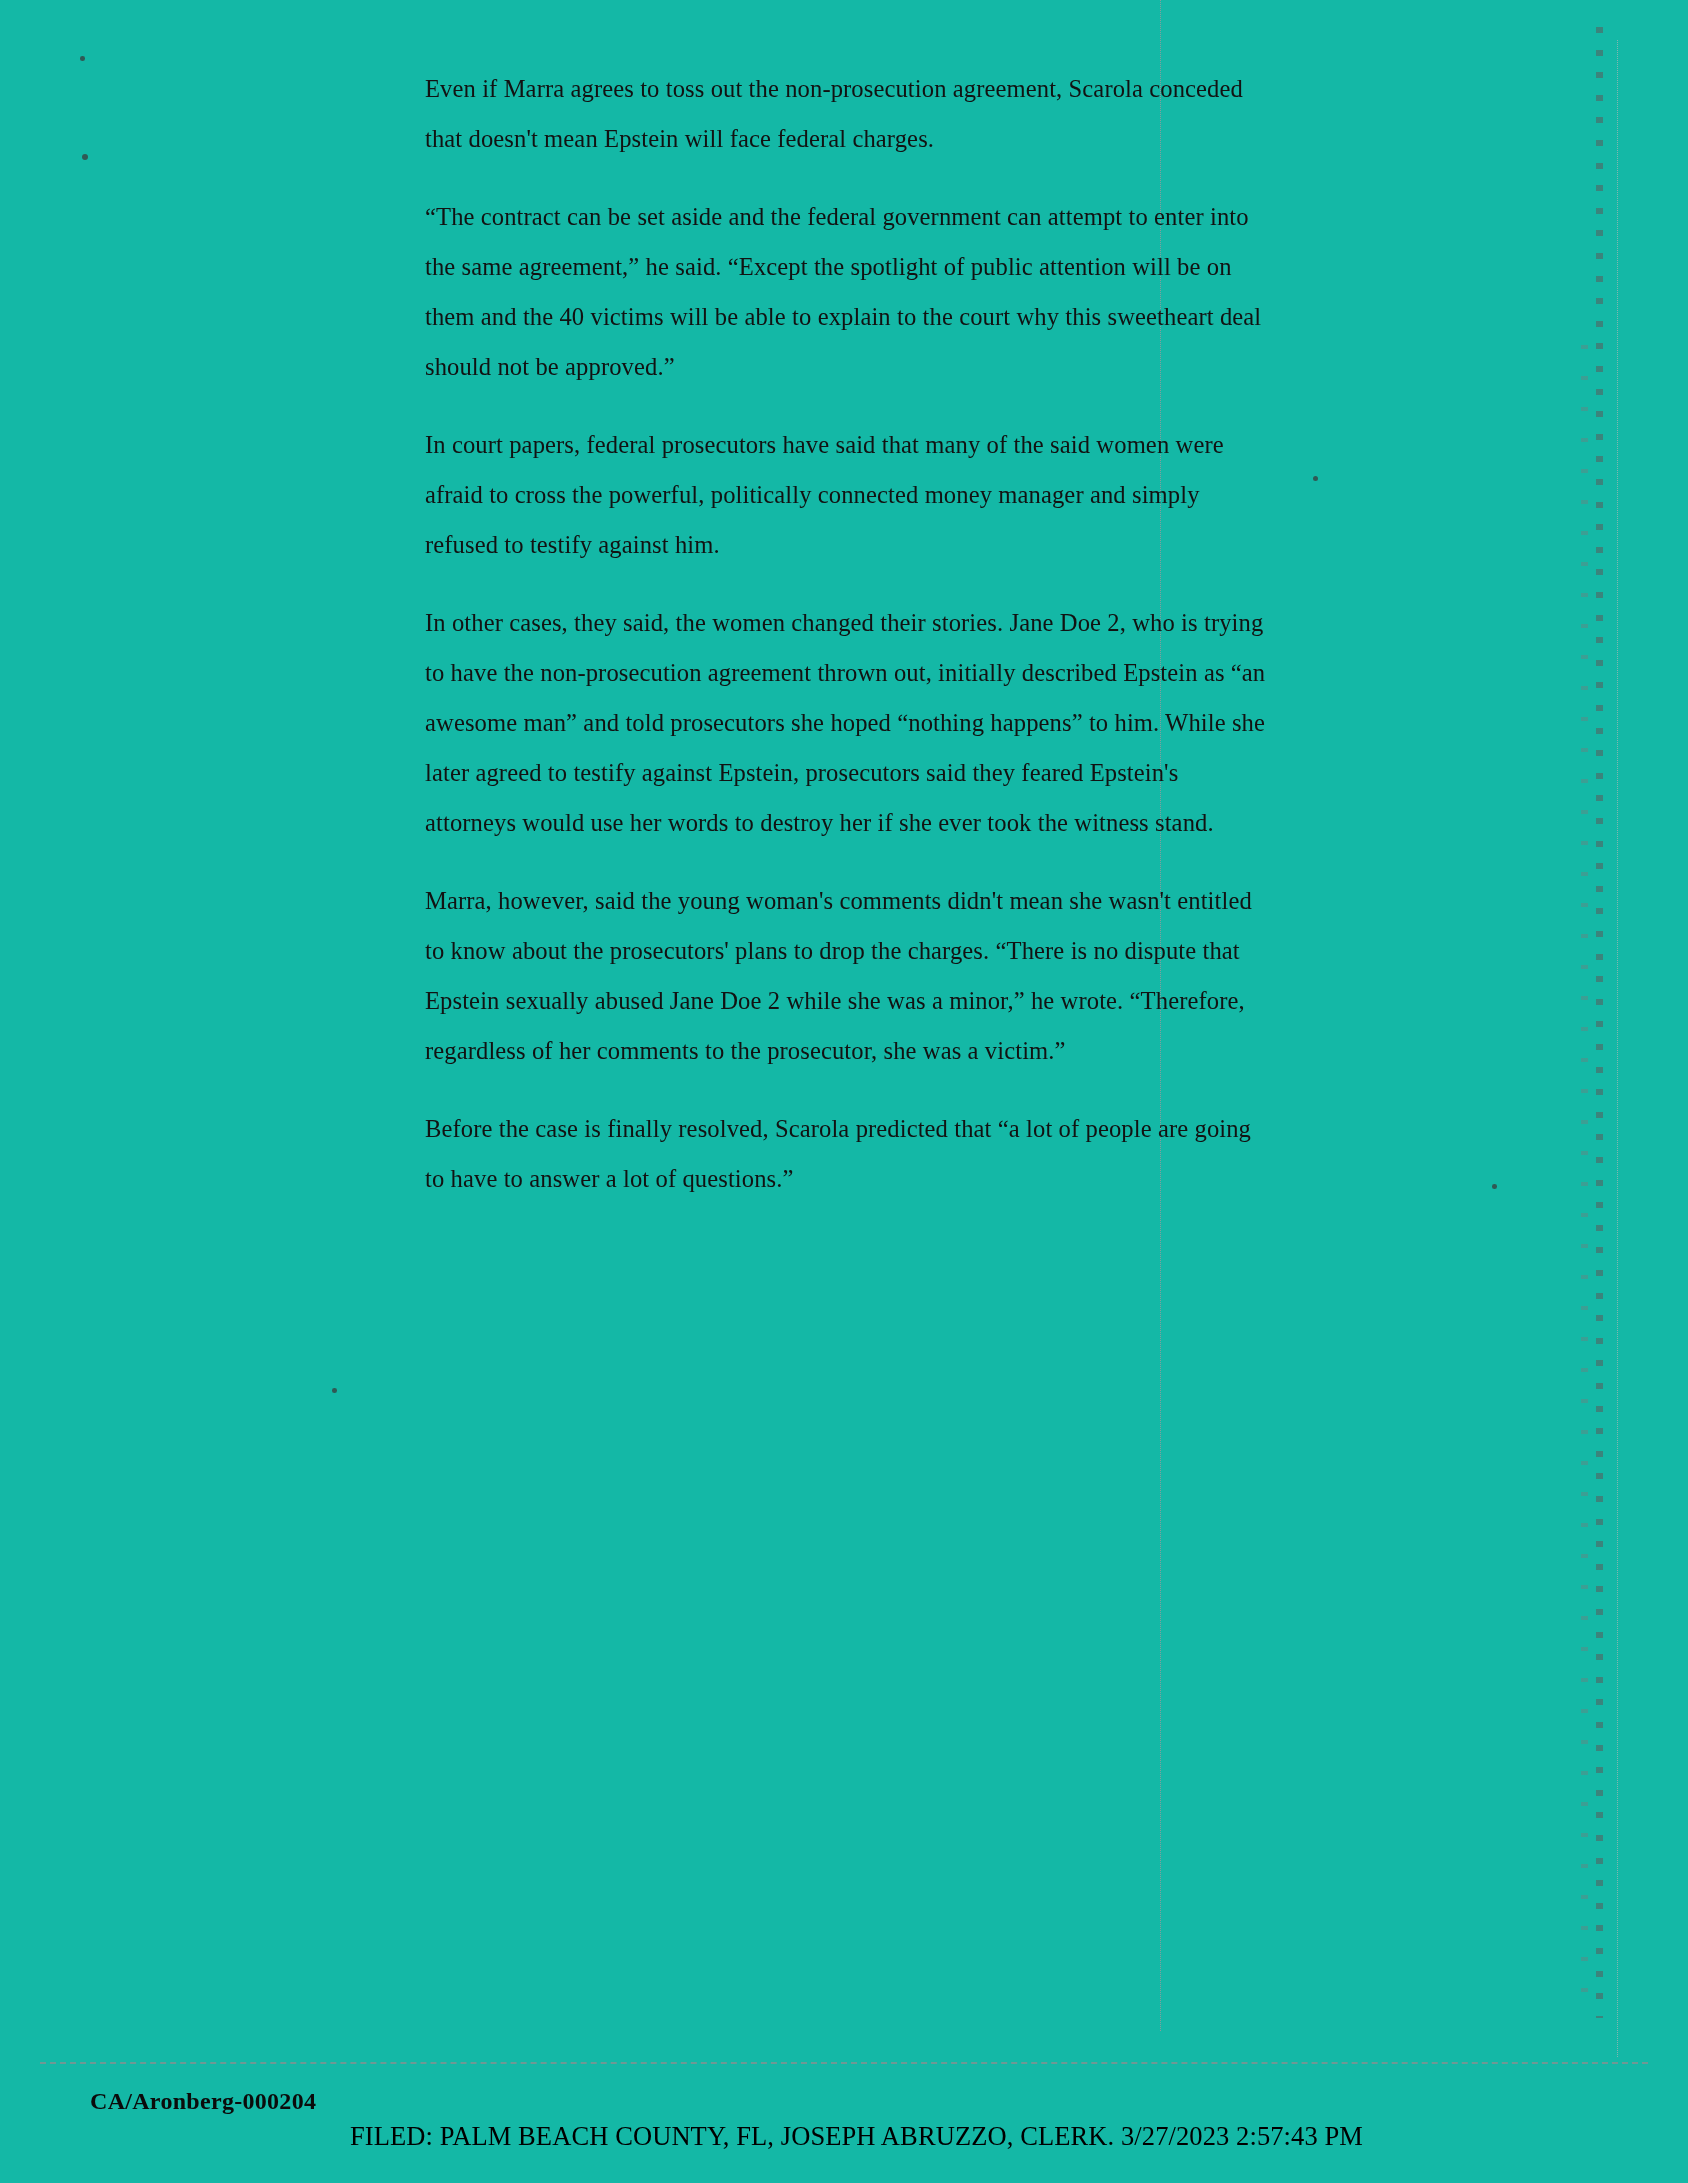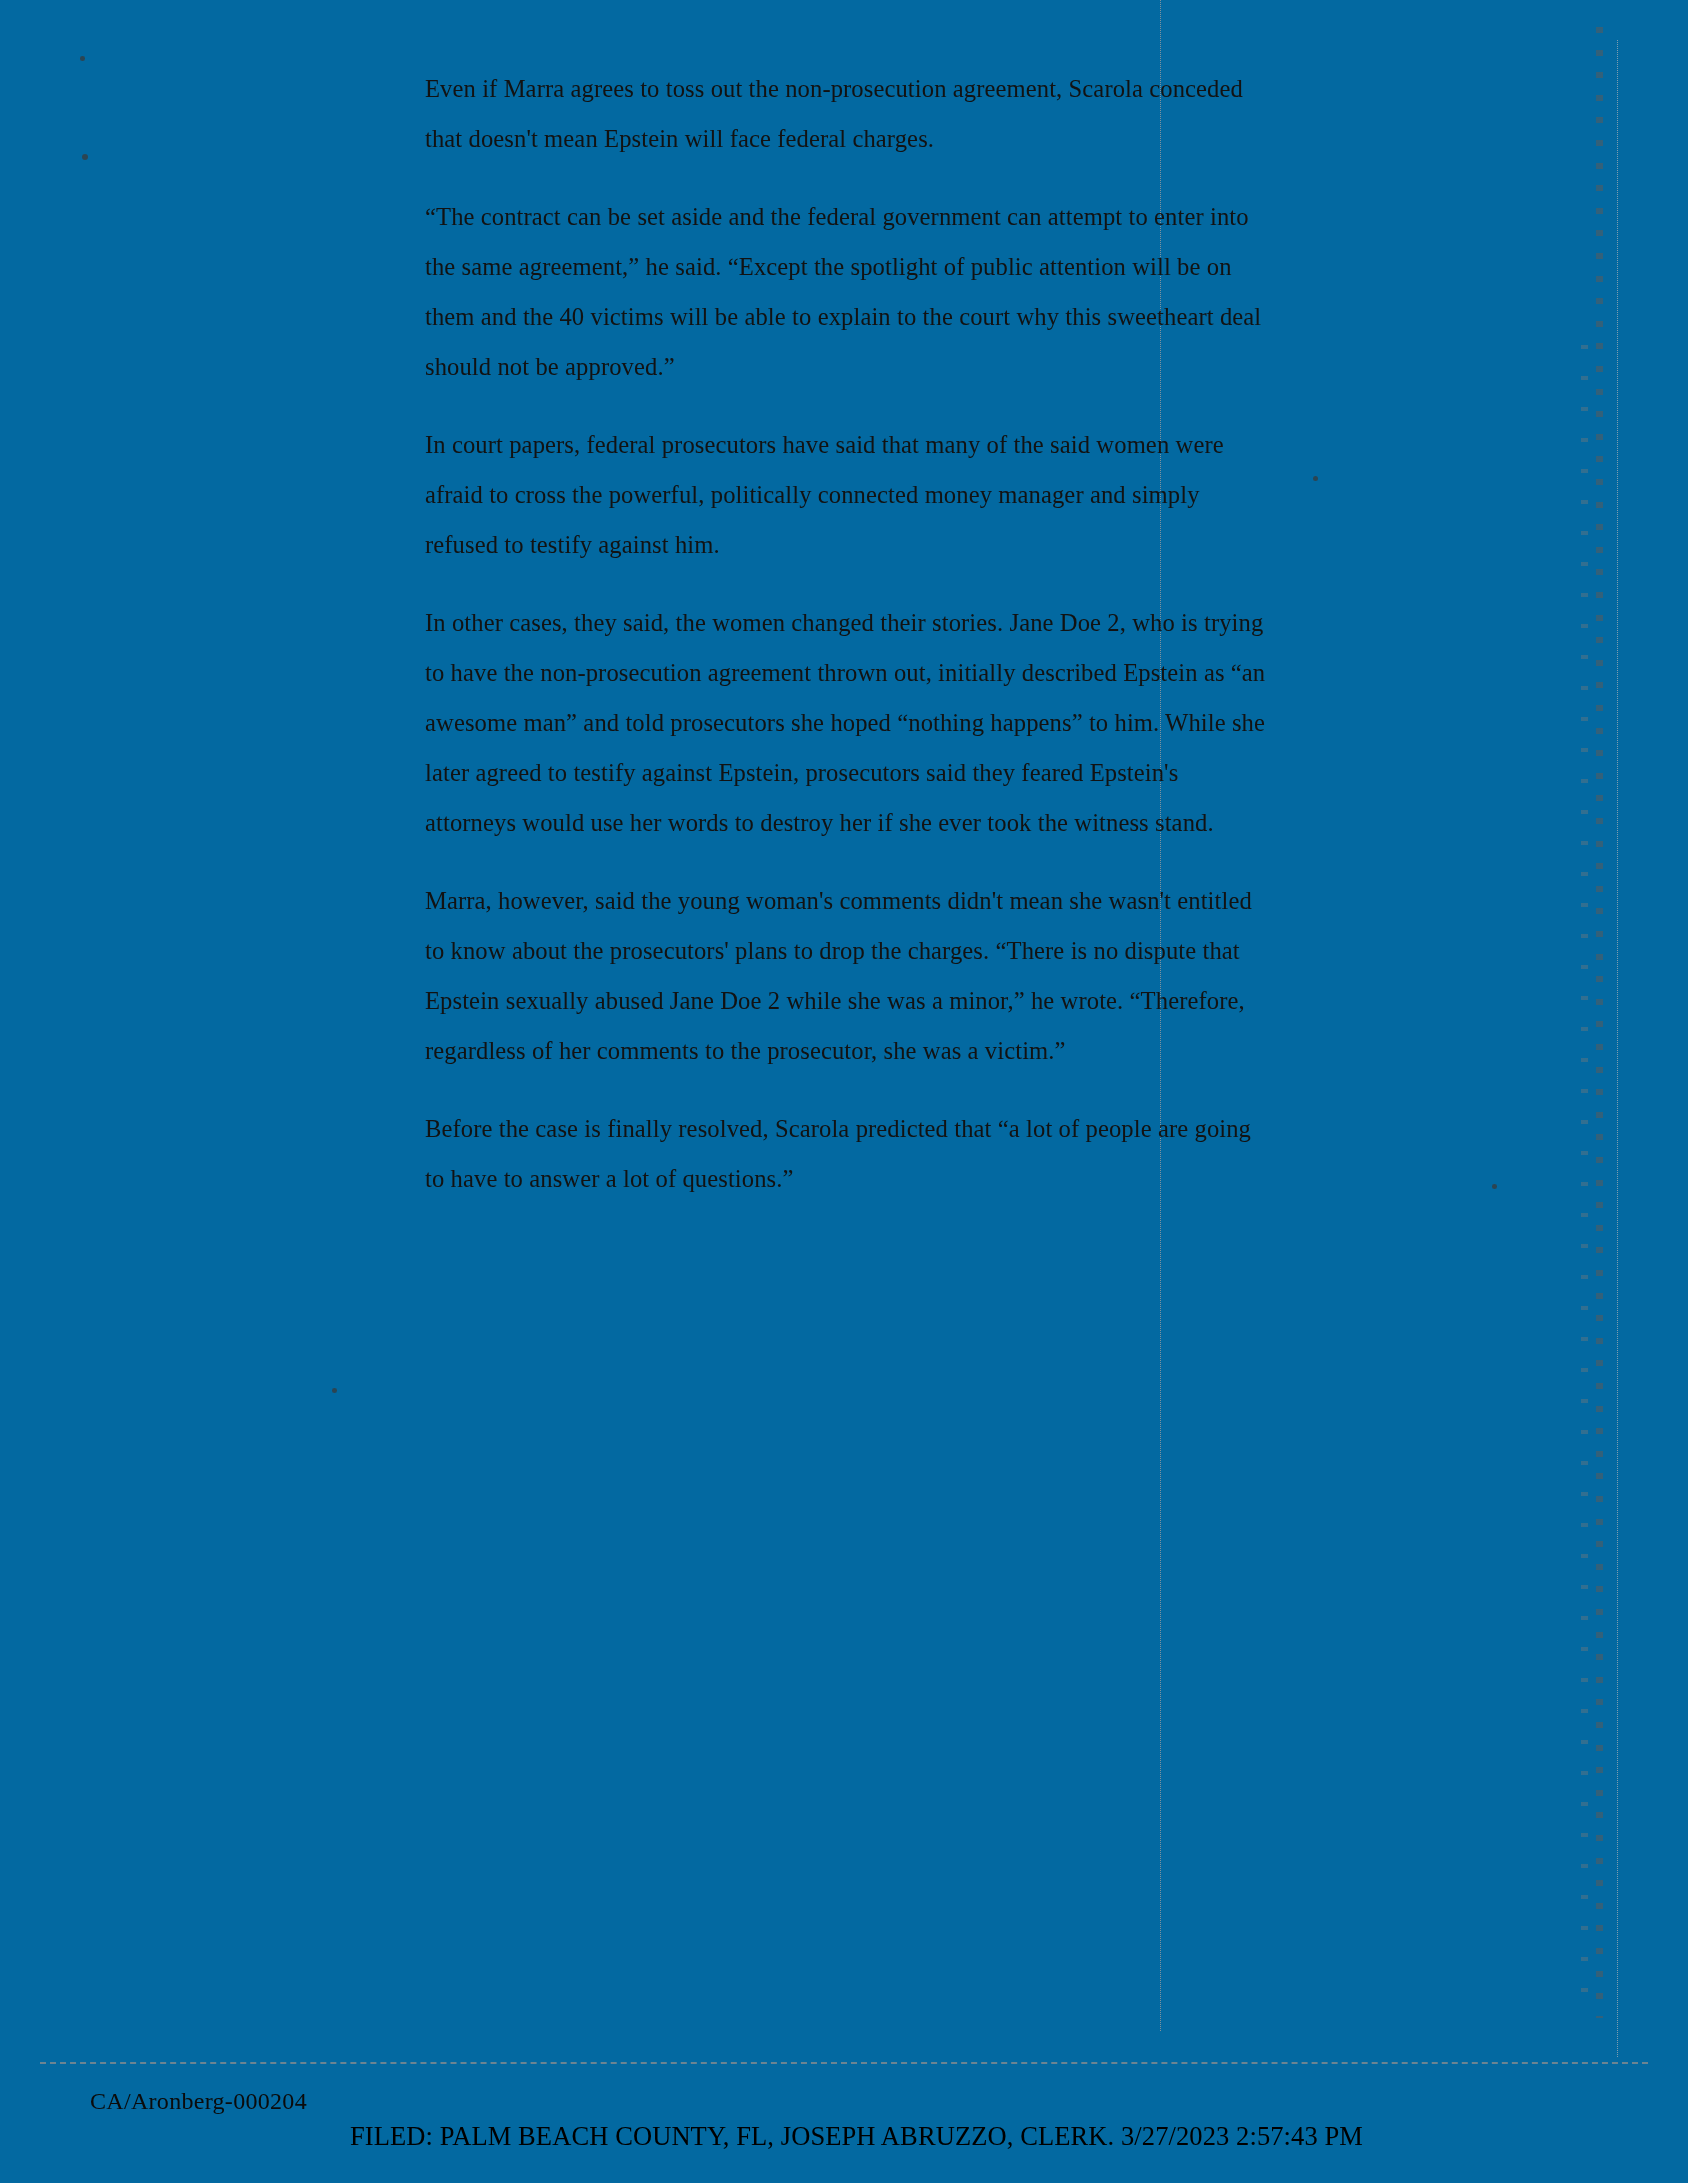--- a/index.html
+++ b/index.html
@@ -8,21 +8,21 @@
     background: #ffffff;
   }
   body {
     font-family: "Liberation Serif", serif;
     color: #101010;
   }
   .page {
     position: relative;
     width: 1688px;
     height: 2183px;
-    background: #0369a1;
+    background: #14b8a6;
     overflow: hidden;
   }
 
   
   .speck {
     position: absolute;
     background: #3a3a3a;
     border-radius: 50%;
     opacity: 0.75;
   }
@@ -95,20 +95,21 @@
   }
 
   .bates {
     position: absolute;
     left: 90px;
     top: 2088px;
     font-family: "Liberation Serif", serif;
     font-size: 24px;
     color: #0b0b0b;
     letter-spacing: 0.3px;
+    font-weight: bold;
   }
   .filed-stamp {
     position: absolute;
     left: 0;
     right: 0;
     top: 2121px;
     text-align: center;
     font-family: "Liberation Serif", serif;
     font-size: 26.5px;
     color: #000000;

